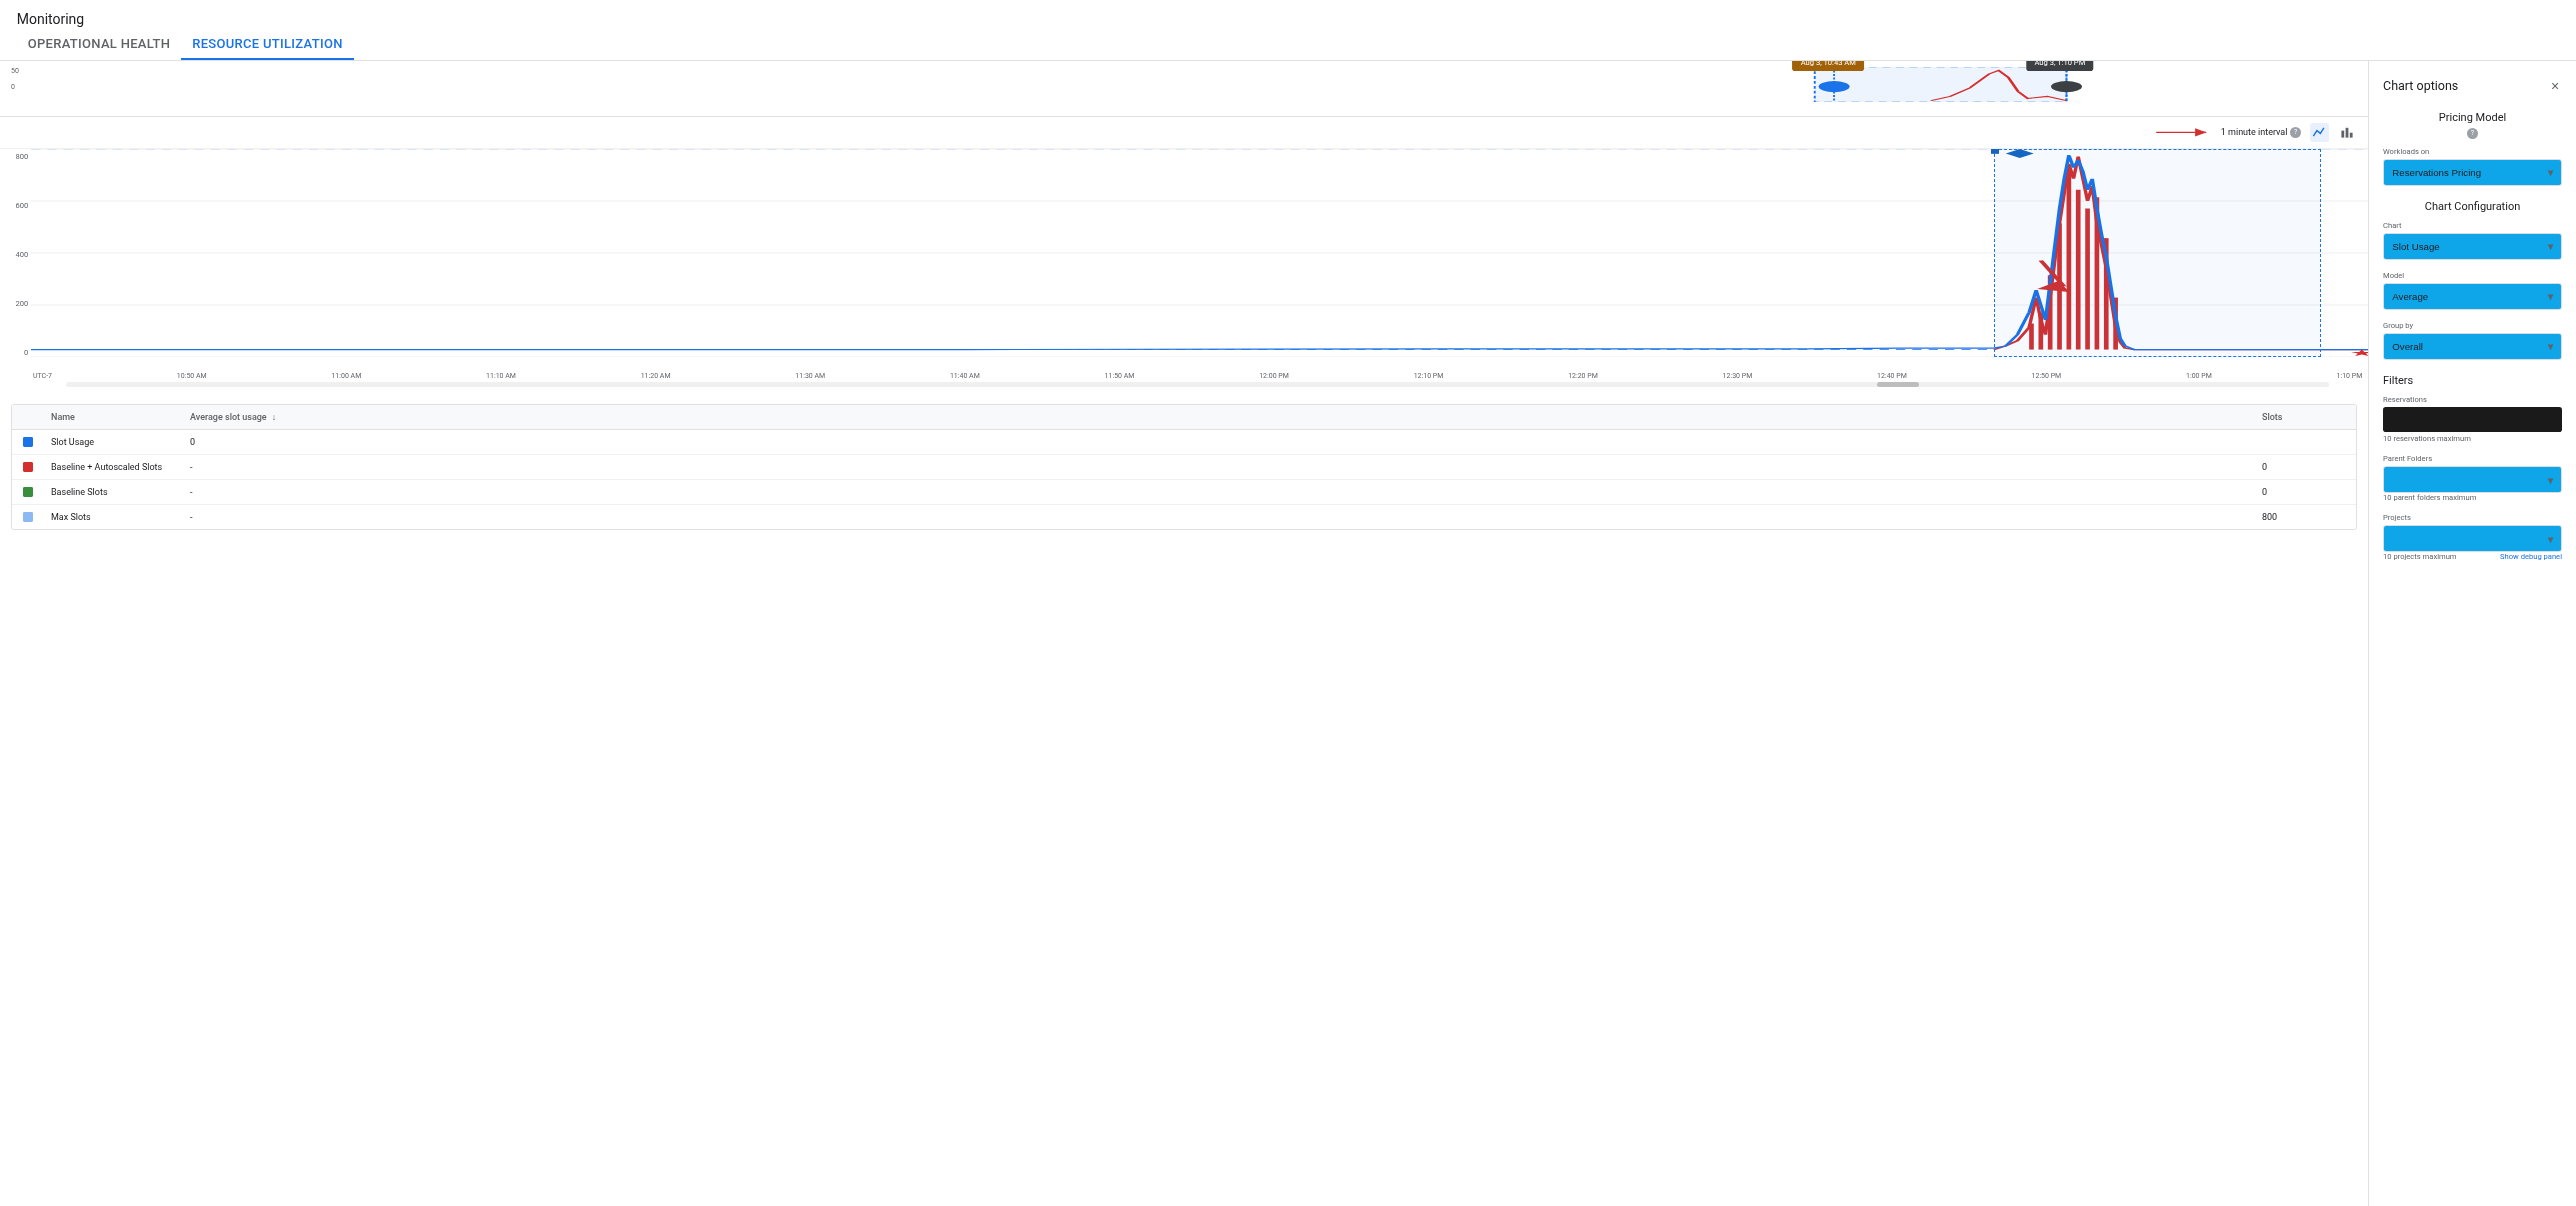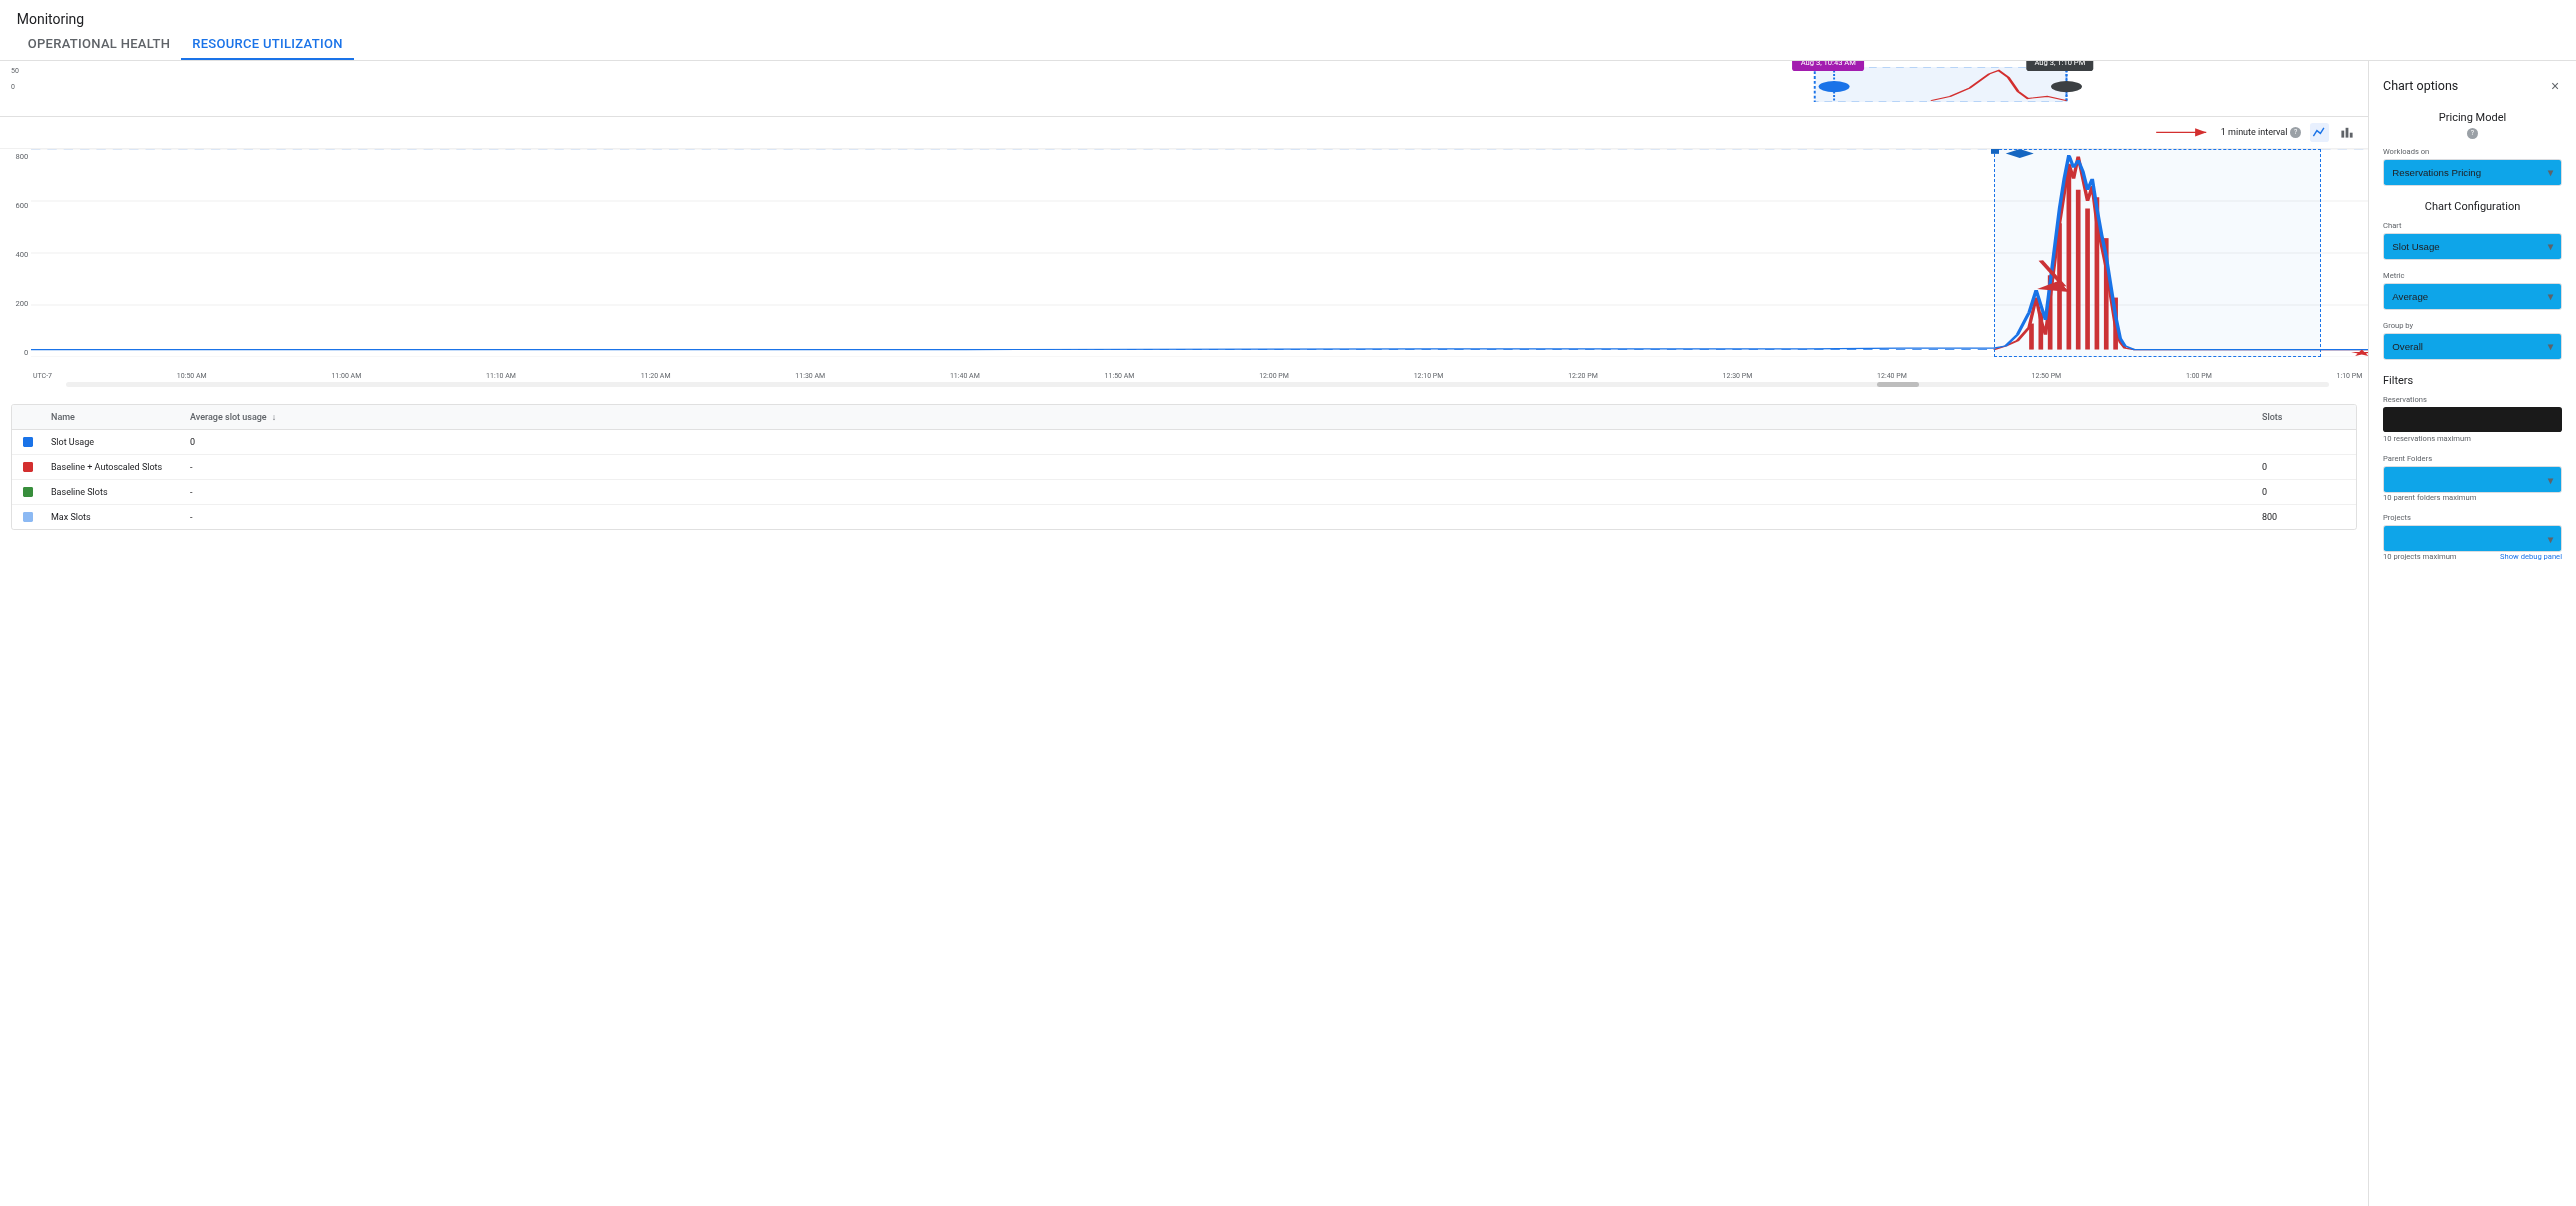--- a/index.html
+++ b/index.html
@@ -88,21 +88,21 @@
             <line x1="1050" y1="0" x2="1050" y2="50" stroke="#1a73e8" stroke-width="1" stroke-dasharray="3,2"></line>
 
             <circle cx="930" cy="28" r="8" fill="#1a73e8"></circle>
 
             <circle cx="1050" cy="28" r="8" fill="#3c4043"></circle>
 
             <polyline points="980,48 990,42 1000,30 1010,10 1015,5 1020,15 1025,35 1030,45 1040,42 1050,48" fill="none" stroke="#d32f2f" stroke-width="1.5"></polyline>
           </svg>
           
           <div style="position:absolute; top:-12.5px; left:calc(646px/833px * 100% - 7px); transform:translateX(-50%);">
-            <div class="tooltip-box tooltip-blue" style="font-size:7.6px; background:#a21caf;">Aug 3, 10:43 AM</div>
+            <div class="tooltip-box tooltip-blue" style="font-size:7.6px; background:#a16207;">Aug 3, 10:43 AM</div>
           </div>
           <div style="position:absolute; top:-12.5px; left:calc(729px/833px * 100% - 7px); transform:translateX(-50%);">
             <div class="tooltip-box tooltip-dark" style="font-size:7.6px; background:#3c4043;">Aug 3, 1:10 PM</div>
           </div>
         </div>
       </div>
     </div>
 
     <div class="chart-controls">
 
@@ -286,21 +286,21 @@
     <div style="margin-bottom:14px;">
       <div class="section-title">Chart Configuration</div>
       <div class="form-group">
         <div class="form-label">Chart</div>
         <div class="select-wrapper">
           <select><option>Slot Usage</option><option>Job Concurrency</option><option>Job Count</option></select>
           <span class="select-arrow">▼</span>
         </div>
       </div>
       <div class="form-group">
-        <div class="form-label">Metric</div>
+        <div class="form-label">Model</div>
         <div class="select-wrapper">
           <select><option>Average</option><option>Max</option><option>Min</option></select>
           <span class="select-arrow">▼</span>
         </div>
       </div>
       <div class="form-group">
         <div class="form-label">Group by</div>
         <div class="select-wrapper">
           <select><option>Overall</option><option>Project</option><option>Reservation</option></select>
           <span class="select-arrow">▼</span>

